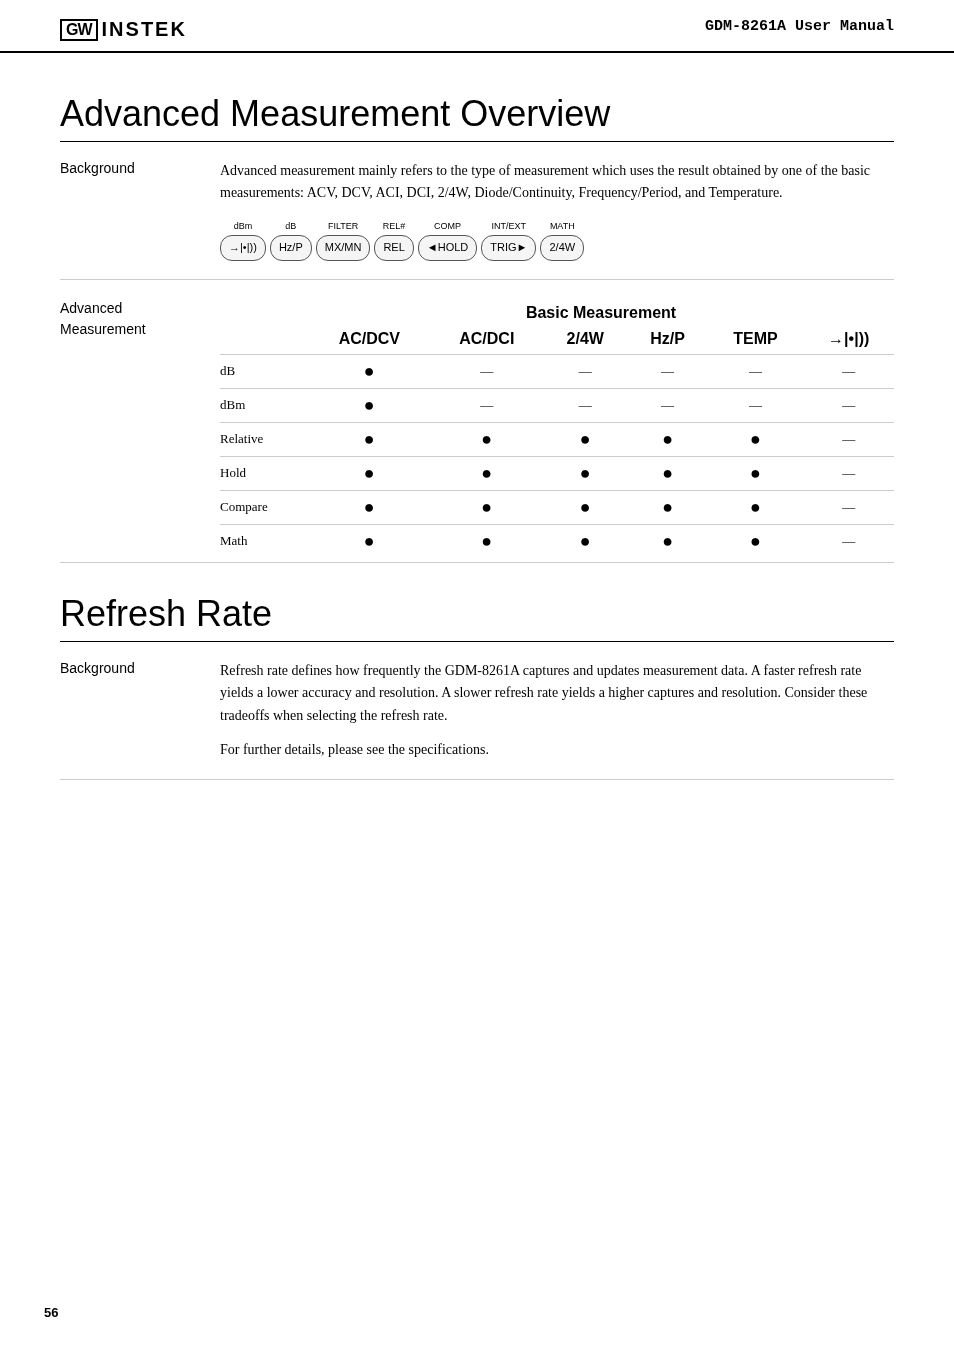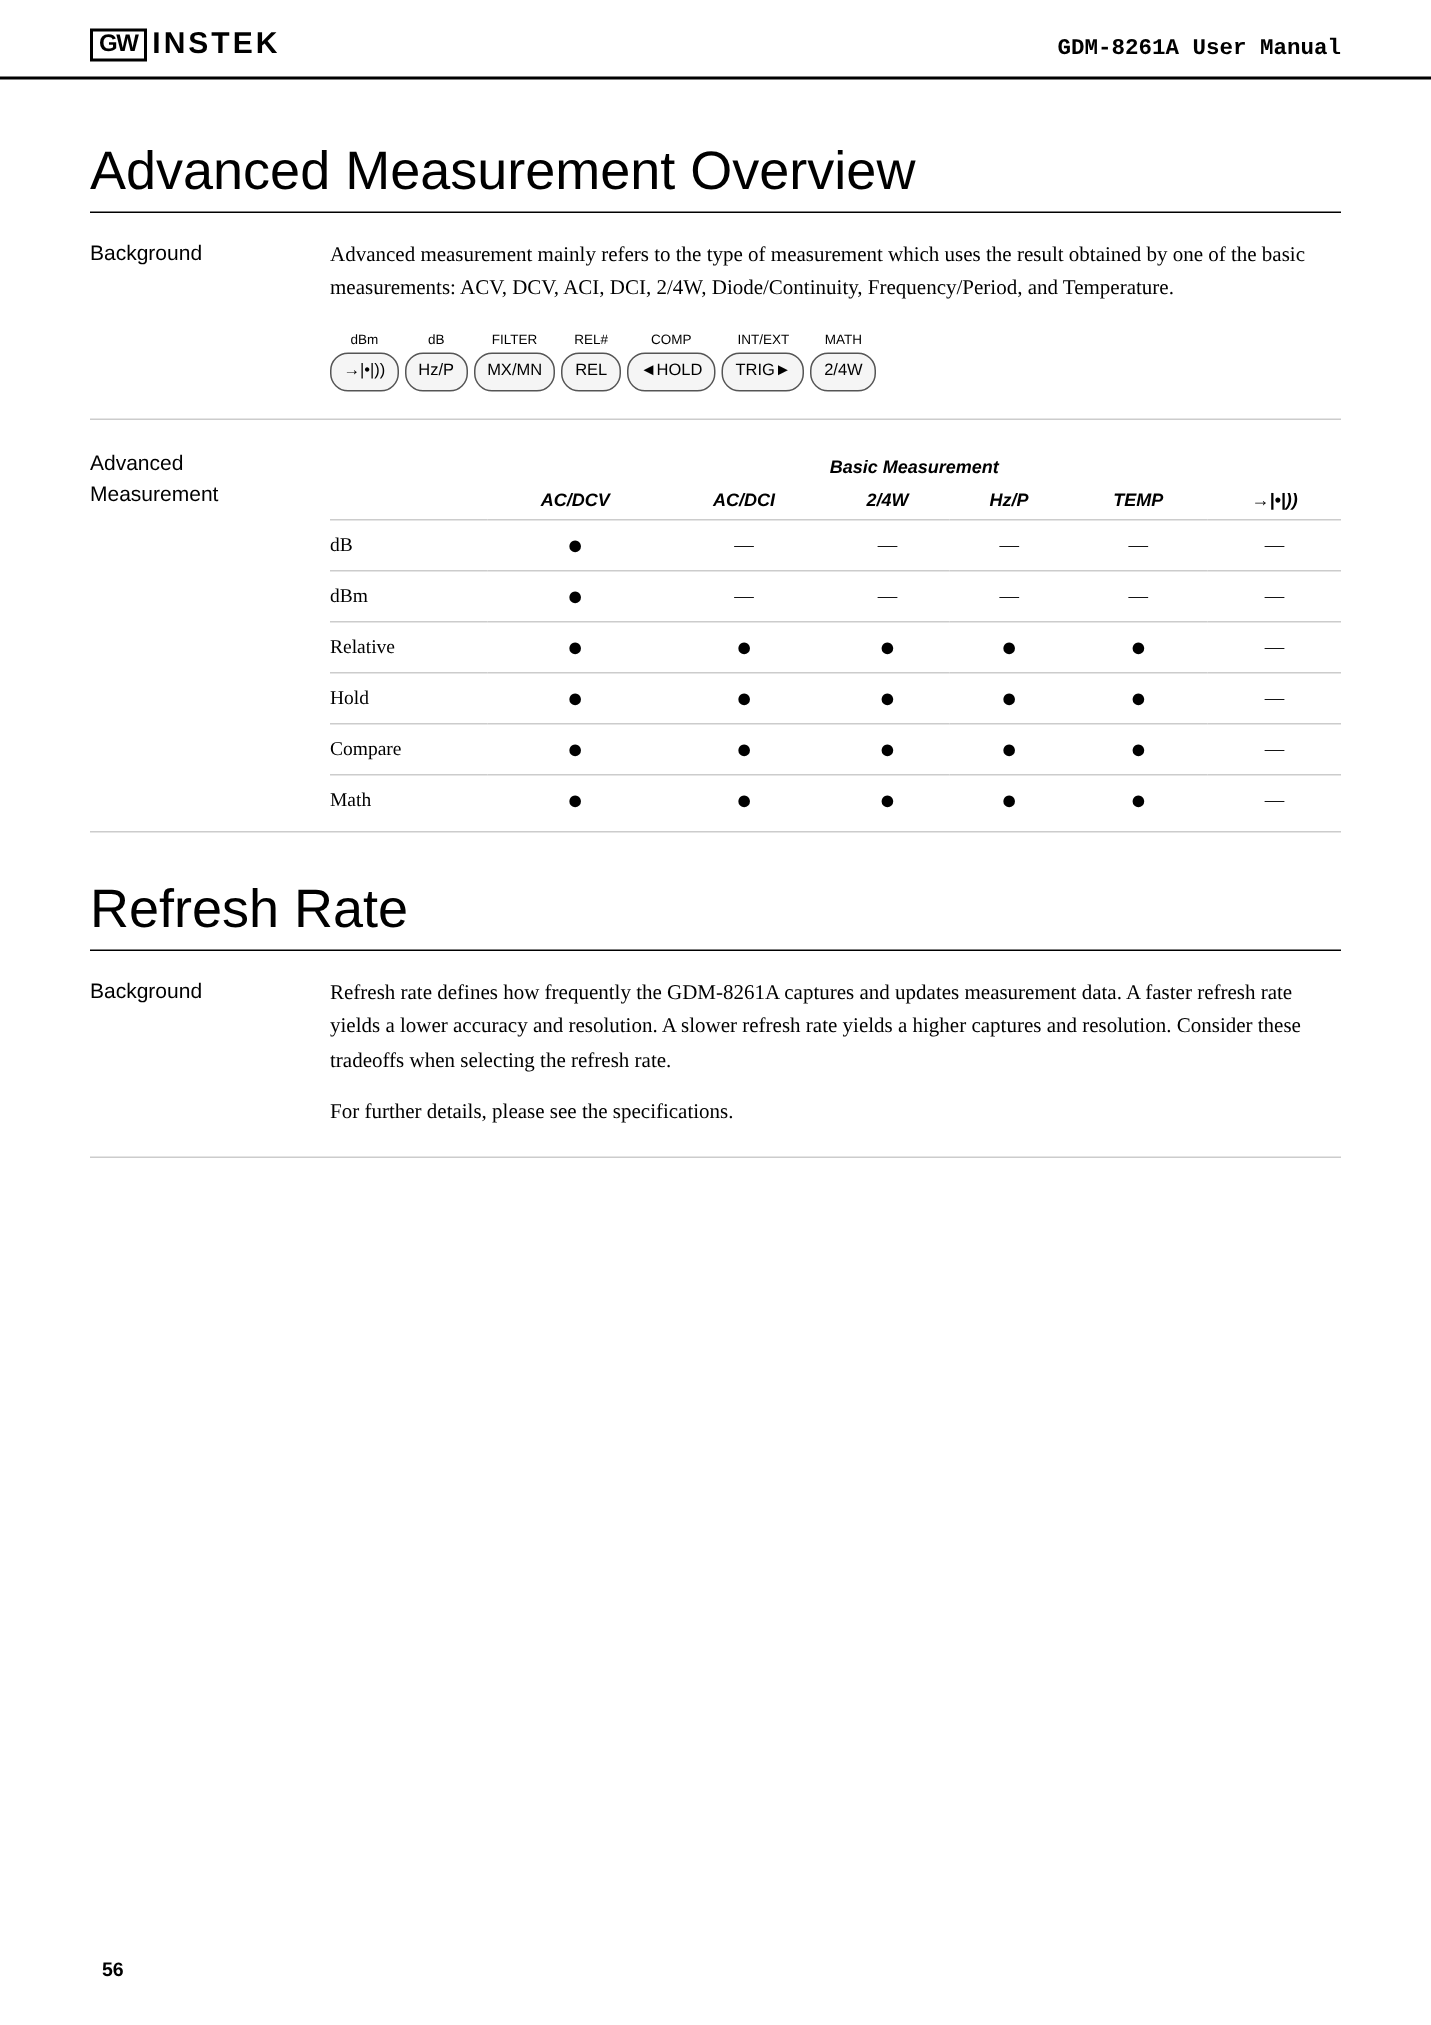--- a/index.html
+++ b/index.html
@@ -10,21 +10,21 @@
       color: #000;
       width: 954px;
       min-height: 1350px;
       padding: 0;
     }
 
     
     .page-header {
       display: flex;
       justify-content: space-between;
-      align-items: flex-end;
+      align-items: flex-start;
       padding: 18px 60px 10px 60px;
       border-bottom: 2px solid #000;
     }
     .manual-title {
       font-family: Liberation Mono, monospace;
       font-size: 15px;
       font-weight: bold;
     }
 
     
@@ -105,22 +105,21 @@
     }
     .meas-table th, .meas-table td {
       text-align: center;
       padding: 6px 8px;
       font-size: 13px;
       border-bottom: 1px solid #ccc;
     }
     .meas-table th {
       font-weight: bold;
       font-family: Arial, sans-serif;
-      font-size: 12px;
-      font-style: italic;
+      font-size: 16px;
     }
     .meas-table td:first-child {
       text-align: left;
       padding-left: 0;
     }
     .meas-table th:first-child {
       text-align: left;
       padding-left: 0;
     }
     .meas-table thead tr:first-child td,
@@ -141,21 +140,21 @@
 
     
     .section-gap {
       margin-top: 30px;
     }
 
     
     .page-footer {
       position: absolute;
       bottom: 30px;
-      left: 68px;
+      left: 44px;
       font-size: 13px;
       font-family: Arial, sans-serif;
       font-weight: bold;
     }
 
     
     .table-wrapper {
       display: flex;
       align-items: flex-start;
       padding: 14px 0 4px 0;

